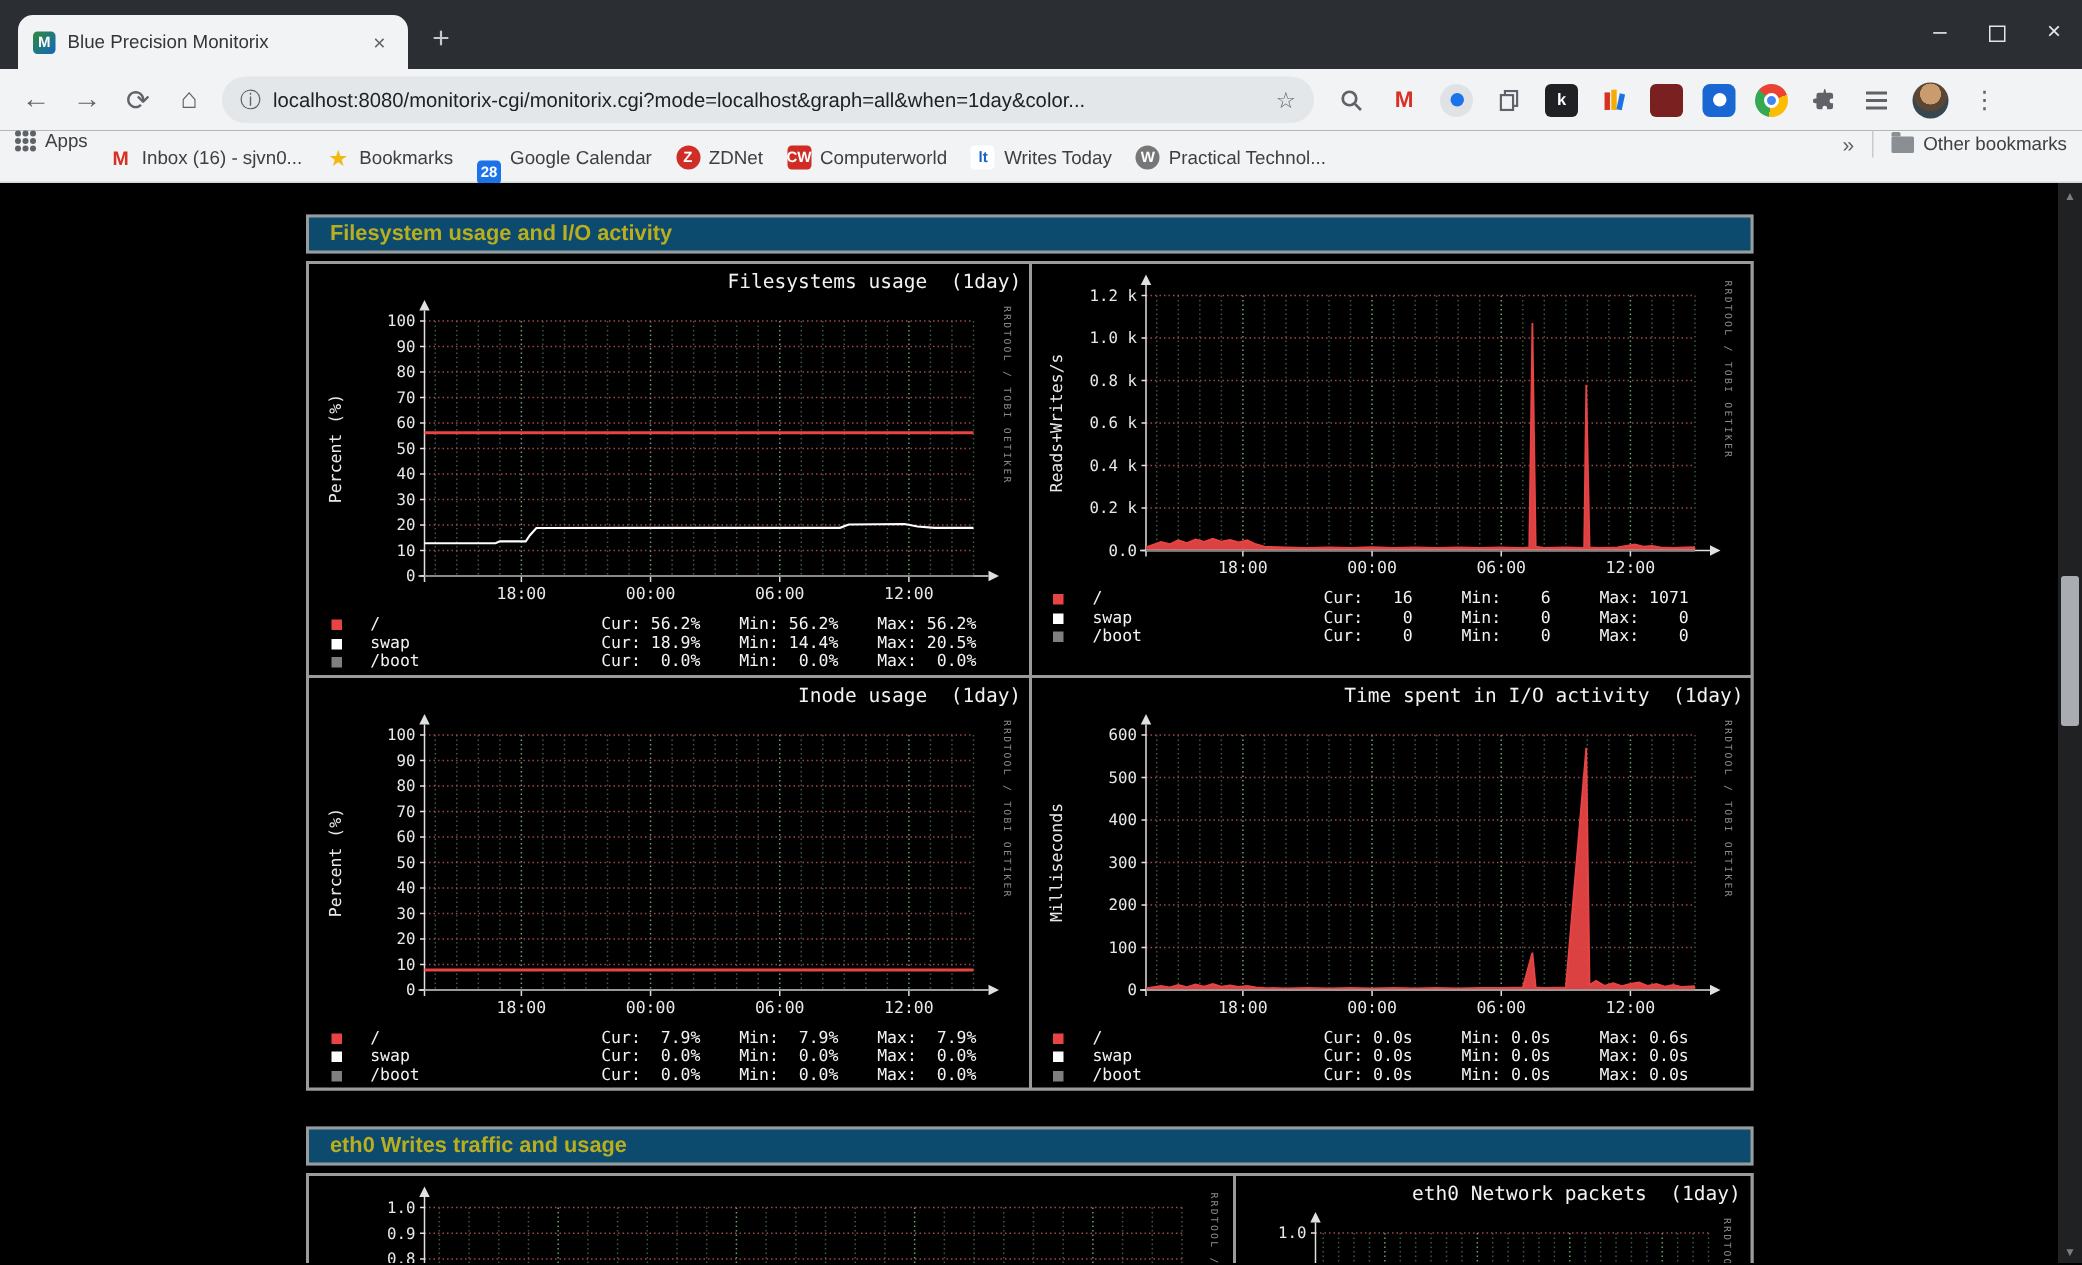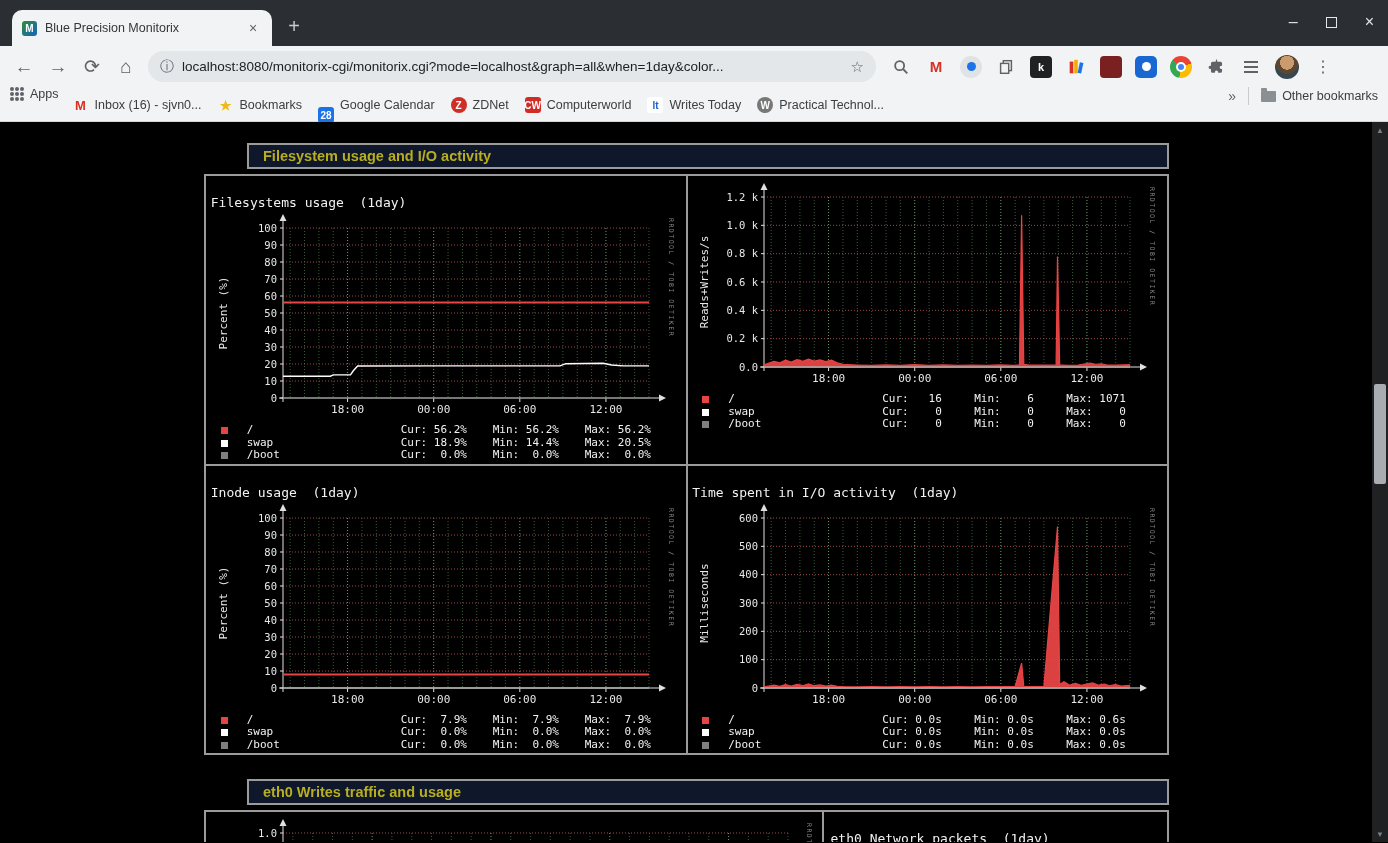--- a/index.html
+++ b/index.html
@@ -50,30 +50,30 @@
   .folder { width:15px; height:11px; background:#8a8f94; border-radius:1px; position:relative; }
   .folder:before { content:""; position:absolute; top:-3px; left:0; width:6px; height:3px;
                    background:#8a8f94; border-radius:1px 1px 0 0; }
   .apps-grid { width:14px; height:14px; display:grid; grid-template-columns:repeat(3,4px);
                grid-template-rows:repeat(3,4px); gap:1px; }
   .apps-grid i { background:#5f6368; border-radius:50%; }
 
   
   .page { position:relative; height:720px; background:#000; overflow:hidden; }
   .page-inner { width:965px; margin-left:204px; padding-top:21px; }
-  .section-header { border:2px solid #9b9b9b; background:#0f172a; padding:3px 14px;
-                    font-weight:bold; font-size:14.5px;margin-left:43px; }
+  .section-header { border:2px solid #9b9b9b; background:#0c4a6e; padding:3px 14px;
+                    font-weight:bold; font-size:14.5px; }
   .graphbox { border:2px solid #9b9b9b; margin-top:5px; background:#9b9b9b; display:grid; gap:2px; }
   .graphbox.grid { grid-template-columns:1fr 1fr; }
   .graphbox.net  { grid-template-columns:616px 1fr; min-height:320px; }
   .gcell { background:#000; padding:2px; display:flex; justify-content:center;
            align-items:flex-start; }
   .gpanel { background:#000; color:#fff; font-family:"DejaVu Sans Mono", monospace;
             padding-top:3px; }
-  .gtitle { text-align:left; font-size:13px; white-space:pre; height:17px; color:#f2f2f2;margin-top:14px; }
+  .gtitle { text-align:right; font-size:13px; white-space:pre; height:17px; color:#f2f2f2; }
   .lrow { display:grid; grid-template-columns:26px 154px 92px 92px 92px; font-size:11px;
           line-height:12.5px; white-space:pre; padding-left:10px; color:#f2f2f2; }
   .lsq { width:7px; height:7px; margin-top:3px; }
 
   
   .scrollbar { position:absolute; right:0; top:0; width:16px; height:100%;
                background:#1f2123; display:flex; flex-direction:column; }
   .sb-btn { height:16px; display:flex; align-items:center; justify-content:center;
             color:#7a7e83; font-size:8px; flex:0 0 auto; }
   .sb-track { flex:1; position:relative; }

